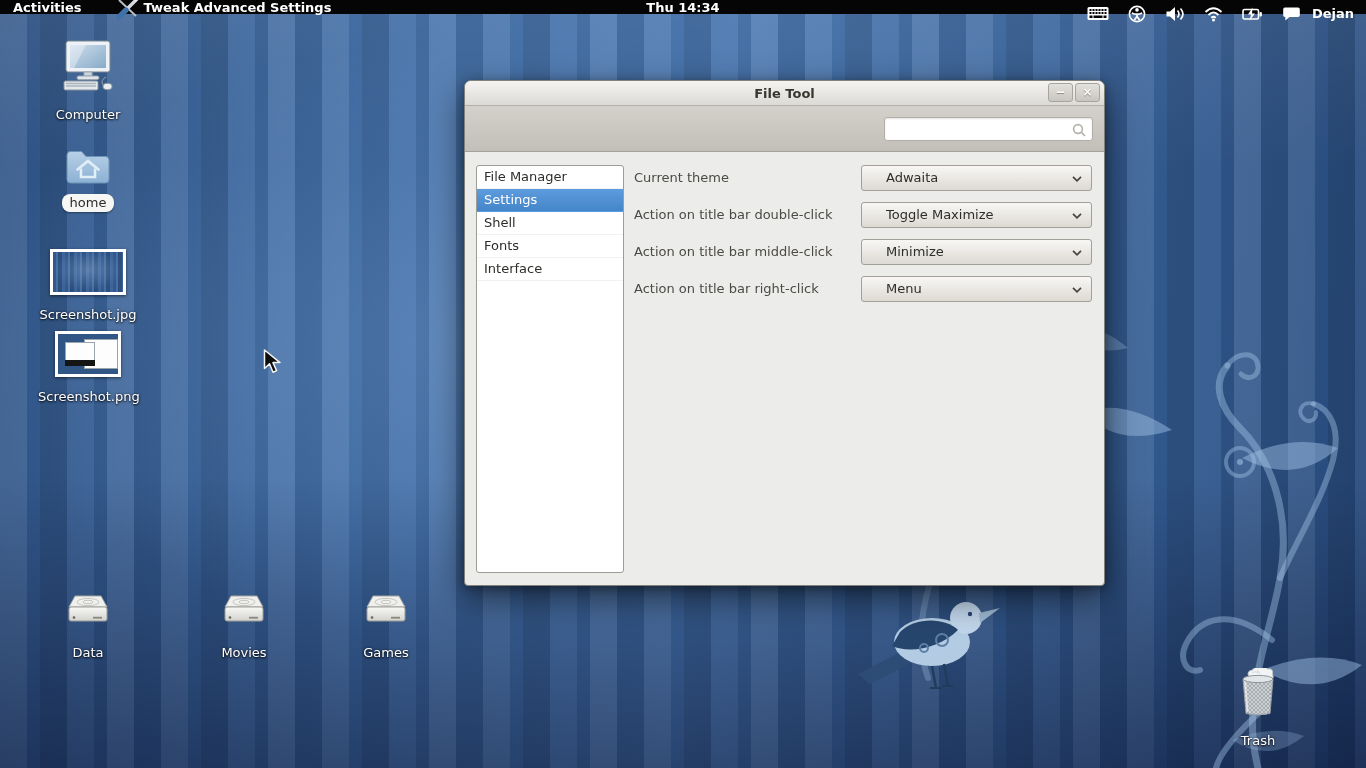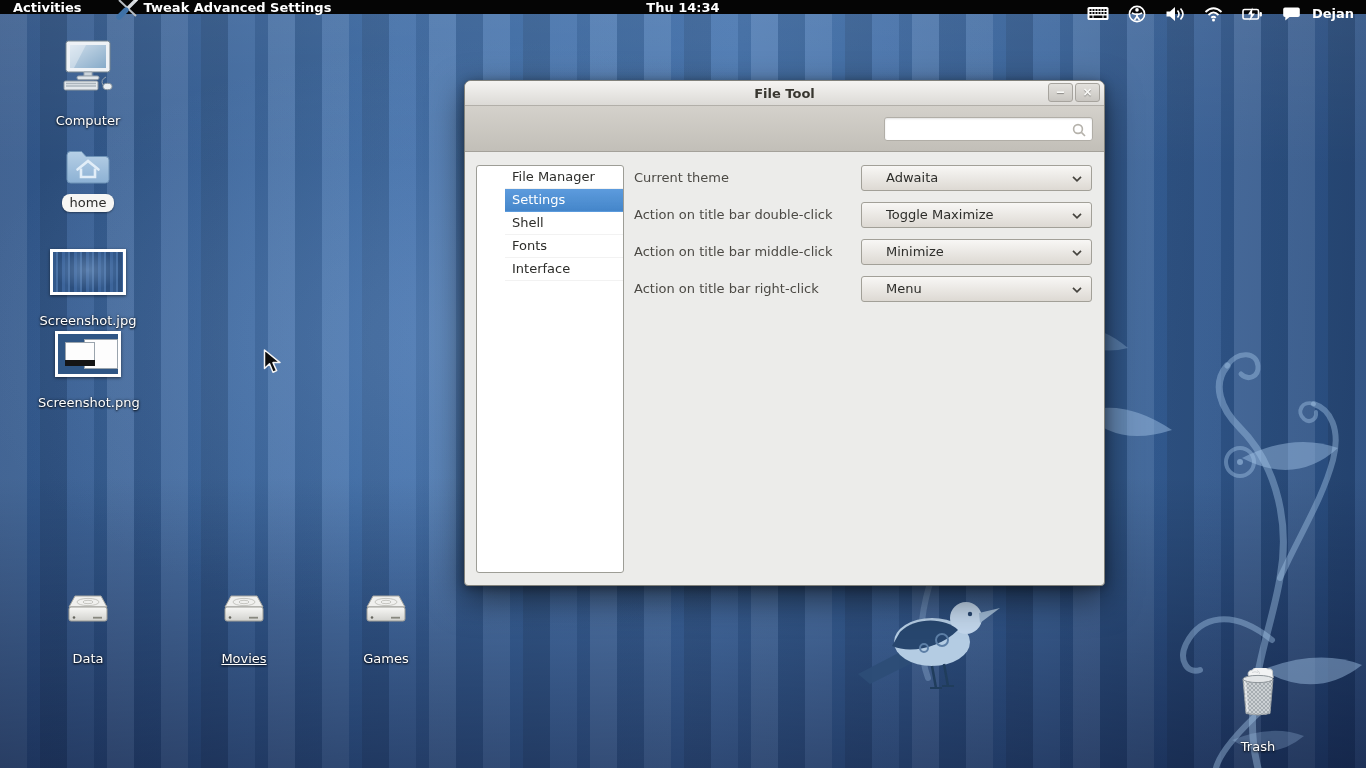--- a/index.html
+++ b/index.html
@@ -34,21 +34,21 @@
   .tb-activities { margin-left:13px; }
   .tb-appicon { margin-left:33px; width:26px; height:26px; margin-top:2px; }
   .tb-apptitle { margin-left:3px; }
   .tb-clock { position:absolute; left:50%; transform:translateX(-50%); }
   .tb-tray { position:absolute; right:12px; top:0; height:27px; display:flex; align-items:center; gap:19px; }
   .tb-user { margin-left:-8px; }
   .tray-ic { display:flex; align-items:center; }
 
   
   .dicon { position:absolute; width:100px; text-align:center; color:#fff; font-size:13px; }
-  .dicon .dlabel { margin-top:18px; text-shadow:0 1px 2px rgba(0,0,0,0.85), 0 0 3px rgba(0,0,0,0.6); }
+  .dicon .dlabel { margin-top:12px; text-shadow:0 1px 2px rgba(0,0,0,0.85), 0 0 3px rgba(0,0,0,0.6); }
   .dlabel-pill { display:inline-block; margin-top:3px; background:#f6f6f4; color:#2c2c2a; border-radius:8px; padding:0 8px; line-height:18px; box-shadow:0 1px 2px rgba(0,0,0,0.4); }
   .thumb { margin:0 auto; border:3px solid #fff; box-shadow:0 1px 3px rgba(0,0,0,0.55); position:relative; overflow:hidden; }
   .thumb-jpg { width:76px; height:46px;
     background:
       radial-gradient(ellipse 50px 28px at 50% 45%, rgba(160,190,225,0.35), rgba(0,0,0,0) 70%),
       repeating-linear-gradient(90deg,#33598b 0 3px,#476fa3 3px 5px,#2c4f7e 5px 9px,#3d659b 9px 12px);
   }
   .thumb-png { width:66px; height:46px; background:#2f5685; }
   .mini-win { position:absolute; background:#fdfdfd; border:1px solid #9aa4ad; }
   .mini-win.back { left:26px; top:5px; width:34px; height:30px; }
@@ -72,21 +72,21 @@
     width:25px; height:19px; border-radius:3px;
     background:linear-gradient(#e3e1dd,#c9c6c1); border:1px solid #a7a49e;
     color:#fafaf8; font-size:12px; font-weight:bold; line-height:16px; text-align:center;
     text-shadow:0 1px 1px rgba(0,0,0,0.35); cursor:default;
   }
   .toolbar { height:46px; background:linear-gradient(#d4d1cb,#c2bfb8); border-bottom:1px solid #a4a19a; position:relative; }
   .search-entry { position:absolute; right:11px; top:11px; width:209px; height:24px; background:#fff; border:1px solid #b1aea7; border-radius:3px; box-shadow:inset 0 1px 2px rgba(0,0,0,0.12); }
   .search-entry input { position:absolute; inset:0; border:0; outline:0; background:transparent; padding:0 26px 0 7px; font-size:13px; color:#2d2d2a; font-family:inherit; }
   .search-glyph { position:absolute; right:6px; top:5px; }
 
-  .cat-list { position:absolute; left:11px; top:84px; width:148px; height:408px; background:#fff; border:1px solid #9d9d96; border-radius:3px; overflow:hidden;padding-left:28px; }
+  .cat-list { position:absolute; left:11px; top:84px; width:148px; height:408px; background:#fff; border:1px solid #9d9d96; border-radius:3px; overflow:hidden; }
   .list-item { height:23px; line-height:22px; padding-left:7px; font-size:13px; color:#2d2d2a; border-bottom:1px solid rgba(0,0,0,0.05); cursor:default; }
   .list-item.selected { background:linear-gradient(rgba(255,255,255,0.10), rgba(0,0,0,0.07)), var(--accent,#4a90d9); color:#fff; border-bottom-color:transparent; }
 
   .settings { position:absolute; left:169px; top:84px; right:12px; }
   .setting-row { position:relative; height:26px; margin-bottom:11px; }
   .setting-label { position:absolute; left:0; top:0; line-height:26px; font-size:13px; color:#4c4a45; }
   .combo { position:absolute; right:0; top:0; width:231px; height:26px; background:linear-gradient(#f8f7f5,#ddd9d3); border:1px solid #a2a098; border-radius:3px; font-size:13px; color:#2d2d2a; line-height:24px; padding-left:24px; cursor:default; }
   .combo .chev { position:absolute; right:9px; top:10px; }
 
   .cursor { position:absolute; left:263px; top:349px; z-index:60; pointer-events:none; }
@@ -262,21 +262,21 @@
     <path d="M10 6 L36 6 L42 17 L4 17 Z" fill="#f0f0ee" stroke="#a5a5a0"></path>
     <ellipse cx="23" cy="12" rx="11" ry="3.6" fill="none" stroke="#c6c6c1"></ellipse>
     <ellipse cx="23" cy="12" rx="5" ry="1.7" fill="none" stroke="#c6c6c1"></ellipse>
     <rect x="4" y="17" width="38" height="14" rx="2" fill="url(#hddg)" stroke="#9d9d97"></rect>
     <circle cx="9" cy="27.5" r="1.3" fill="#66665f"></circle>
     <rect x="28" y="26.8" width="9" height="1.8" fill="#88887f"></rect>
   </svg>
   <div class="dlabel">Data</div>
 </div>
 
-<div class="dicon" style="left:194px; top:590px;text-decoration:underline;">
+<div class="dicon" style="left:194px; top:590px;">
   <svg width="46" height="40" viewBox="0 0 46 40">
     <path d="M10 6 L36 6 L42 17 L4 17 Z" fill="#f0f0ee" stroke="#a5a5a0"></path>
     <ellipse cx="23" cy="12" rx="11" ry="3.6" fill="none" stroke="#c6c6c1"></ellipse>
     <ellipse cx="23" cy="12" rx="5" ry="1.7" fill="none" stroke="#c6c6c1"></ellipse>
     <rect x="4" y="17" width="38" height="14" rx="2" fill="url(#hddg)" stroke="#9d9d97"></rect>
     <circle cx="9" cy="27.5" r="1.3" fill="#66665f"></circle>
     <rect x="28" y="26.8" width="9" height="1.8" fill="#88887f"></rect>
   </svg>
   <div class="dlabel">Movies</div>
 </div>

